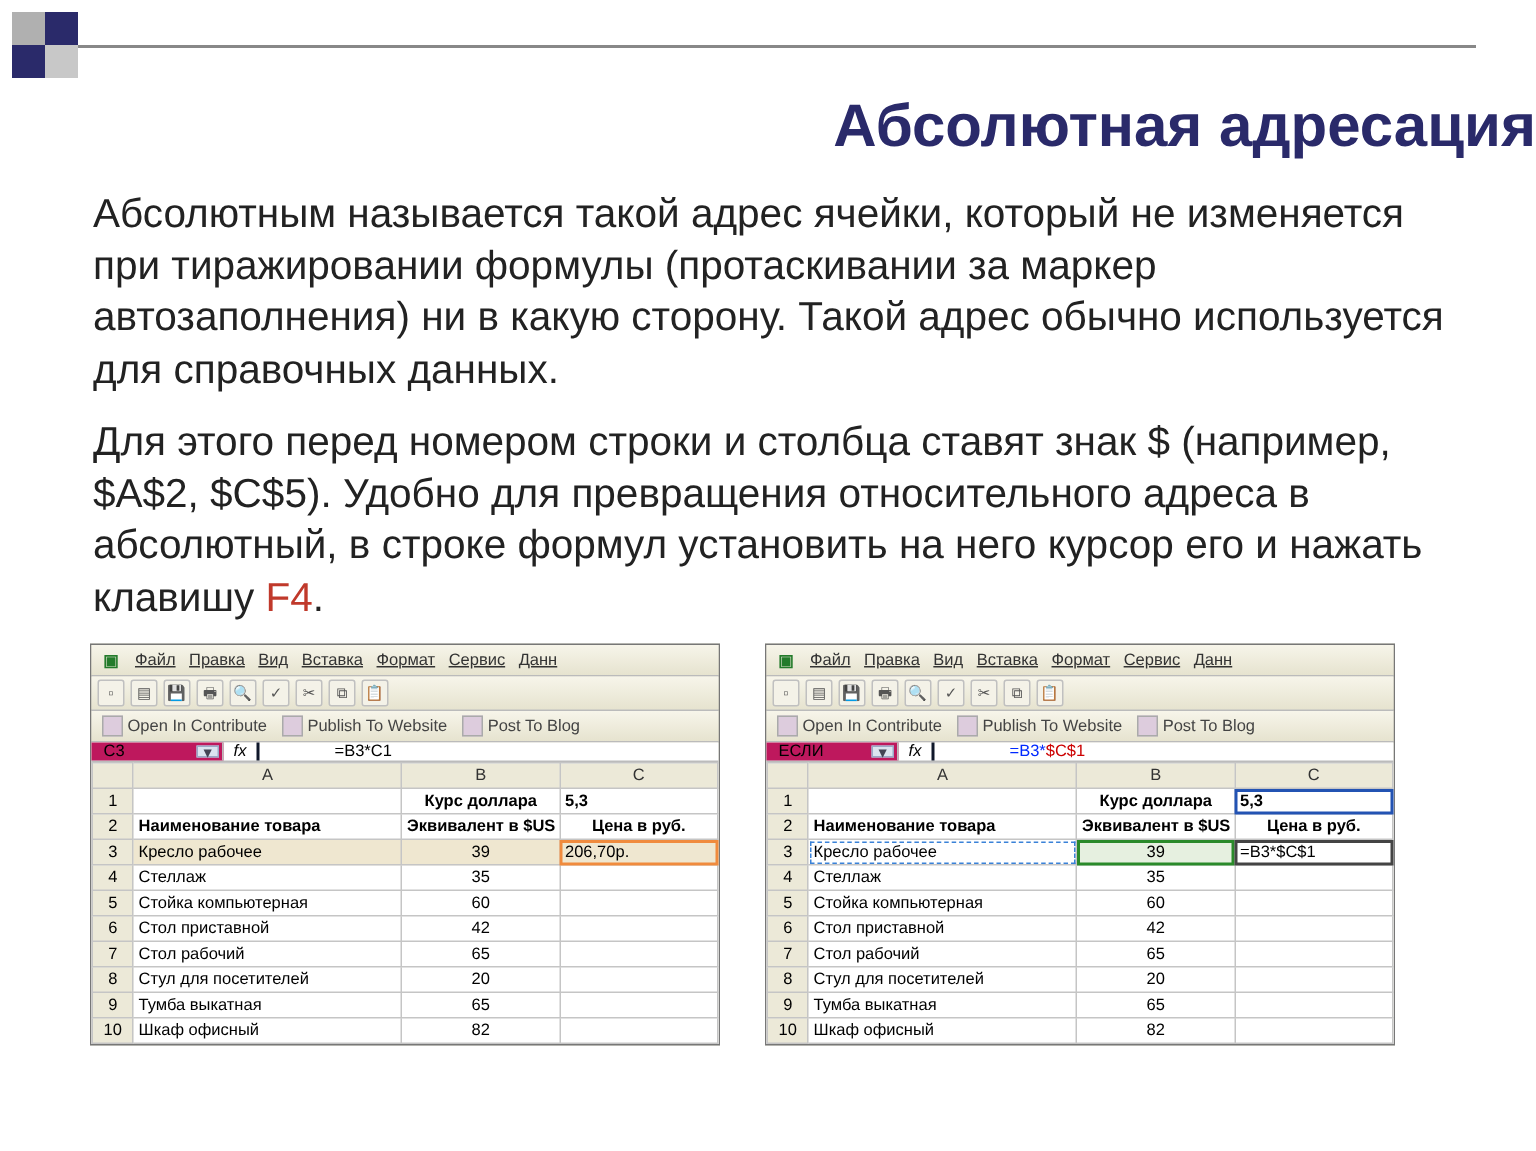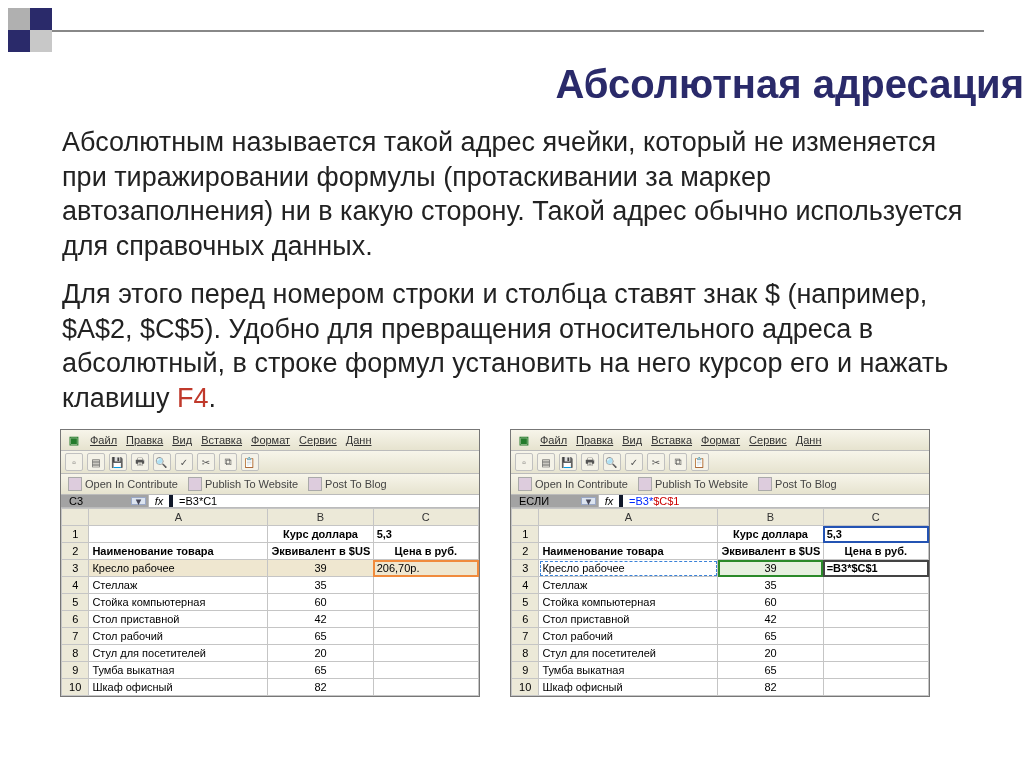--- a/index.html
+++ b/index.html
@@ -104,39 +104,39 @@
   }
   .namebox-row {
     display: flex;
     align-items: stretch;
     background: #fff;
     border-bottom: 1px solid #bbb;
   }
   .namebox {
     width: 88px;
     border-right: 1px solid #bbb;
-    background: #a3a3a3;
+    background: #be185d;
     display: flex; align-items: center;
     padding-left: 8px;
     position: relative;
   }
   .namebox .dd {
     position: absolute; right: 2px; top: 2px; bottom: 2px; width: 15px;
     background: #dce4f0; border: 1px solid #9aa8c7;
     display:flex;align-items:center;justify-content:center;color:#445;
   }
   .fx-cell {
     width: 24px; text-align: center; font-style: italic;
-    border-right: 4px solid #0f172a;
+    border-right: 2px solid #0f172a;
     display:flex;align-items:center;justify-content:center;
   }
   .formula {
     flex: 1;
     padding-left: 6px;
-    display:flex;align-items:center;
+    display:flex;align-items:center;margin-left:44px;
   }
   .formula .b { color: #0029ff; }
   .formula .r { color: #c00; }
   .sheet {
     background: #fff;
   }
   table.grid {
     border-collapse: collapse;
     width: 100%;
     table-layout: fixed;
@@ -163,21 +163,21 @@
   }
   table.grid td.bold { font-weight: bold; }
   table.grid td.center { text-align: center; }
   table.grid td.right { }
   .sel3-left { outline: 2px solid #f08b3d; outline-offset: -2px; }
   .row3-left-hl td:not(.rowhd) { background: #efe7d0; }
   .row3-left-hl td.rowhd { background: #d9d0b4; }
   .dashcell { outline: 1.5px dashed #3a82d8; outline-offset: -2px; }
   .sel-right-c1 { outline: 2px solid #2353b3; outline-offset: -2px; }
   .sel-right-b3 { outline: 2px solid #2a8a2a; outline-offset: -2px; background: #e6f0e0 !important; }
-  .sel-right-c3 { outline: 2px solid #444; outline-offset: -2px; font-weight: bold; }
+  .sel-right-c3 { outline: 2px solid #444; outline-offset: -2px; }
 </style>
 </head>
 <body>
 
 <div class="deco-tl">
   <div class="sq sq1"></div>
     <div class="sq sq2"></div>
     <div class="sq sq3"></div>
     <div class="sq sq4"></div>
 </div>

